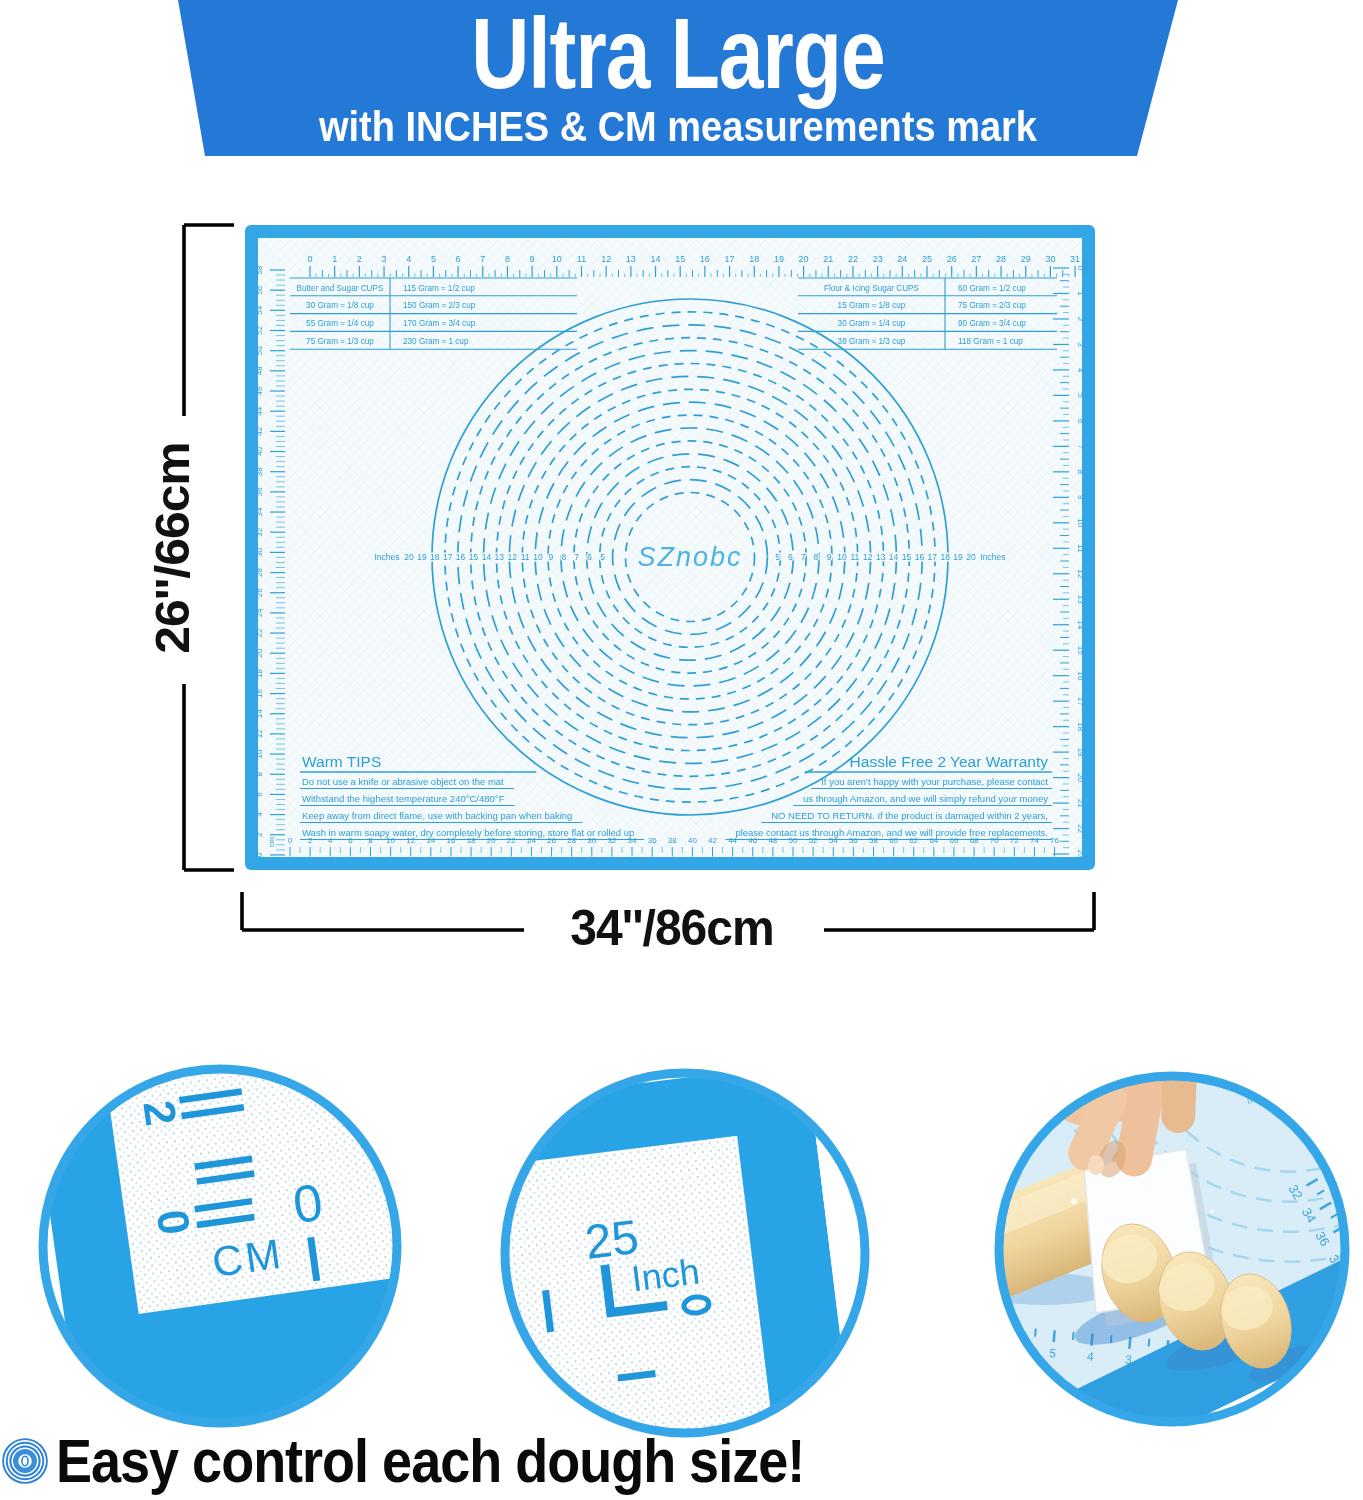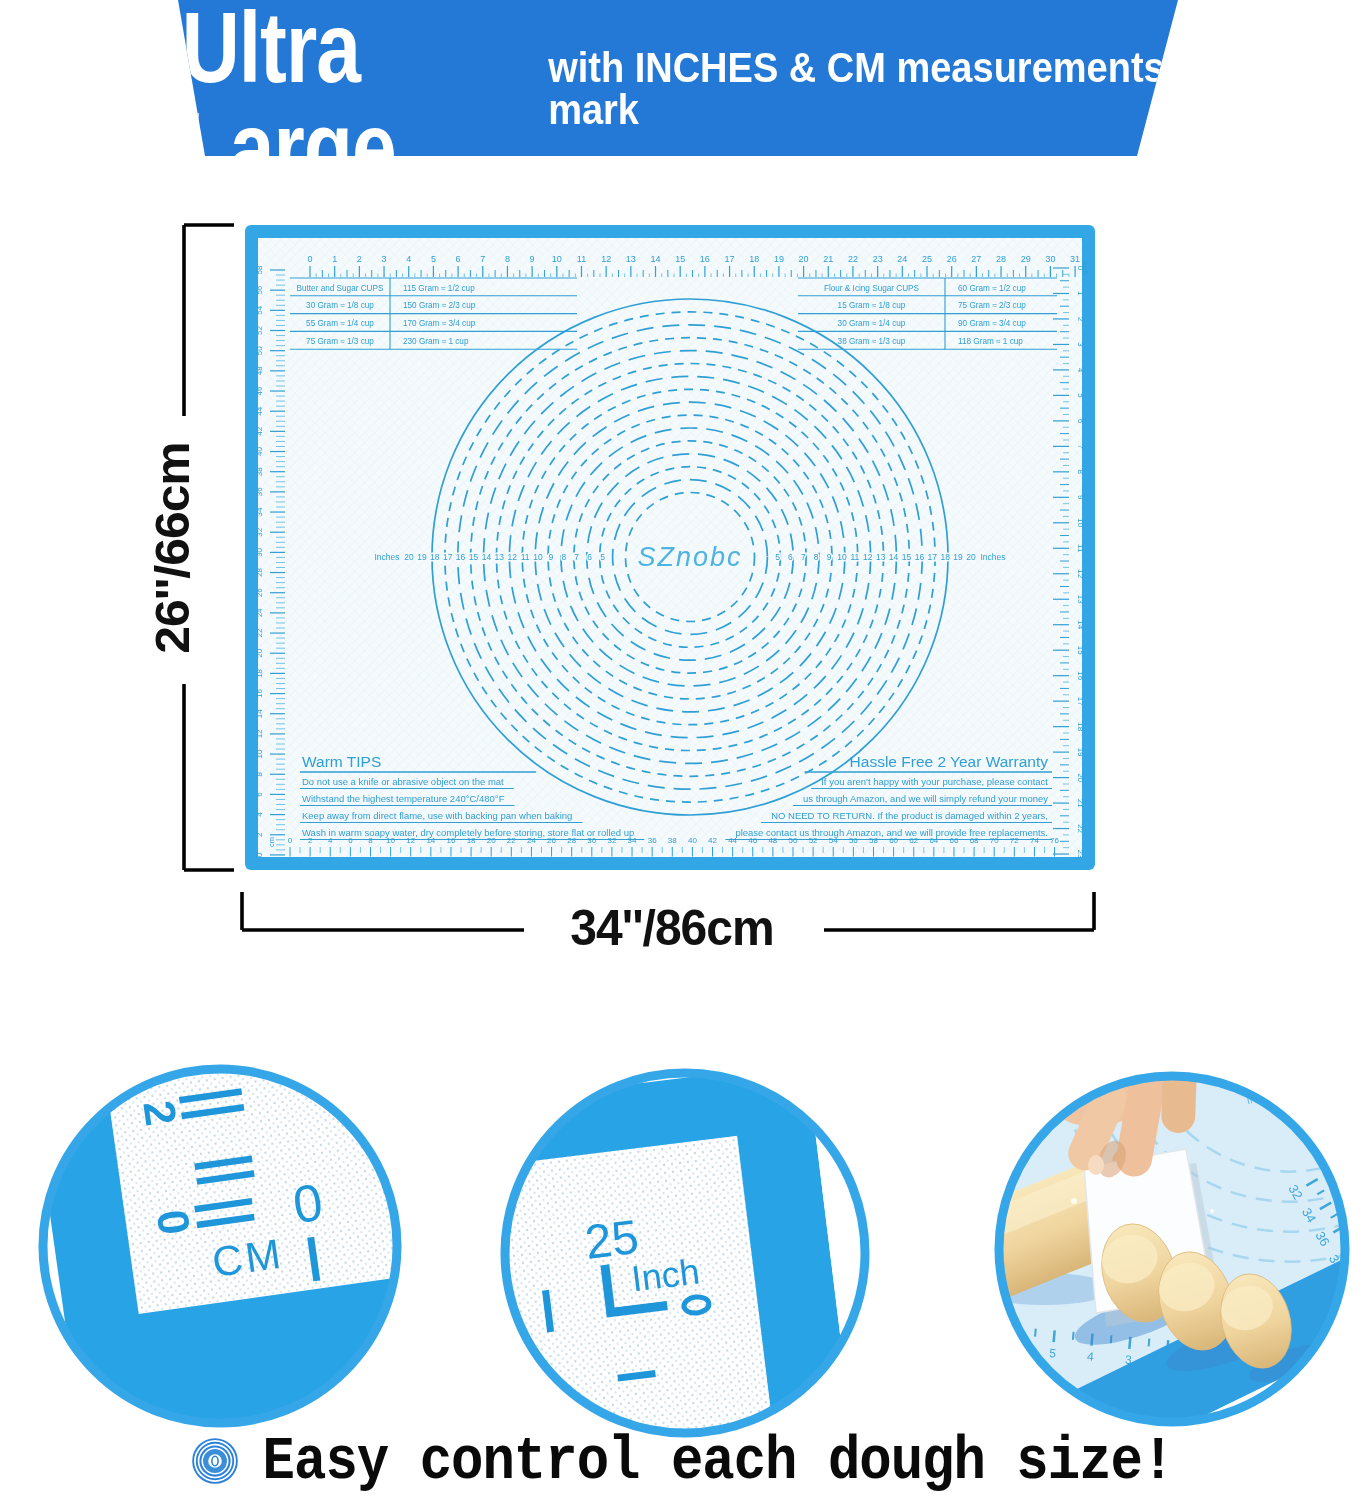--- a/index.html
+++ b/index.html
@@ -1,33 +1,33 @@
 <!DOCTYPE html>
 <html><head>
 <meta charset="utf-8">
 <style>
   html,body{margin:0;padding:0;background:#fff;}
   #stage{position:relative;width:1363px;height:1500px;background:#fff;overflow:hidden;
          font-family:"Liberation Sans",sans-serif;}
   
   .banner{position:absolute;left:178px;top:0;width:1000px;height:156px;
           clip-path:polygon(0 0,100% 0,95.9% 100%,2.7% 100%);
-          display:flex;flex-direction:row;align-items:center;justify-content:flex-start;}
+          display:flex;flex-direction:column;align-items:center;justify-content:flex-start;}
   .banner-title{color:#fff;font-weight:bold;font-size:82px;line-height:1;margin-top:4px;
           transform:scale(.98,1.22);transform-origin:center top;letter-spacing:-1px;}
   .banner-sub{color:#fff;font-weight:bold;font-size:38px;line-height:1;margin-top:22px;
           transform:scaleY(1.1);letter-spacing:0;}
   
   .dim-label{position:absolute;display:flex;align-items:center;justify-content:center;
           font-weight:bold;font-size:48px;color:#111;transform-origin:center;letter-spacing:-1px;}
   #dim-h-label{left:22px;top:518px;width:300px;height:60px;transform:rotate(-90deg) scaleX(1.04);}
   #dim-w-label{left:522px;top:897px;width:300px;height:60px;transform:scaleY(1.05);}
   
   .caption{position:absolute;left:0;top:1428px;width:1363px;height:66px;
-          display:flex;align-items:center;justify-content:center;gap:23px;font-family:Liberation Mono, monospace;}
+          display:flex;align-items:center;gap:6px;}
   .caption-text{font-weight:bold;font-size:54px;color:#0a0a0a;transform:scaleY(1.12);letter-spacing:-1px;}
   svg text{font-family:"Liberation Sans",sans-serif;}
 </style>
 </head>
 <body>
 
 <div id="stage">
 
   <header class="banner" style="background: rgb(36, 120, 214);">
     <div class="banner-title">Ultra Large</div>

